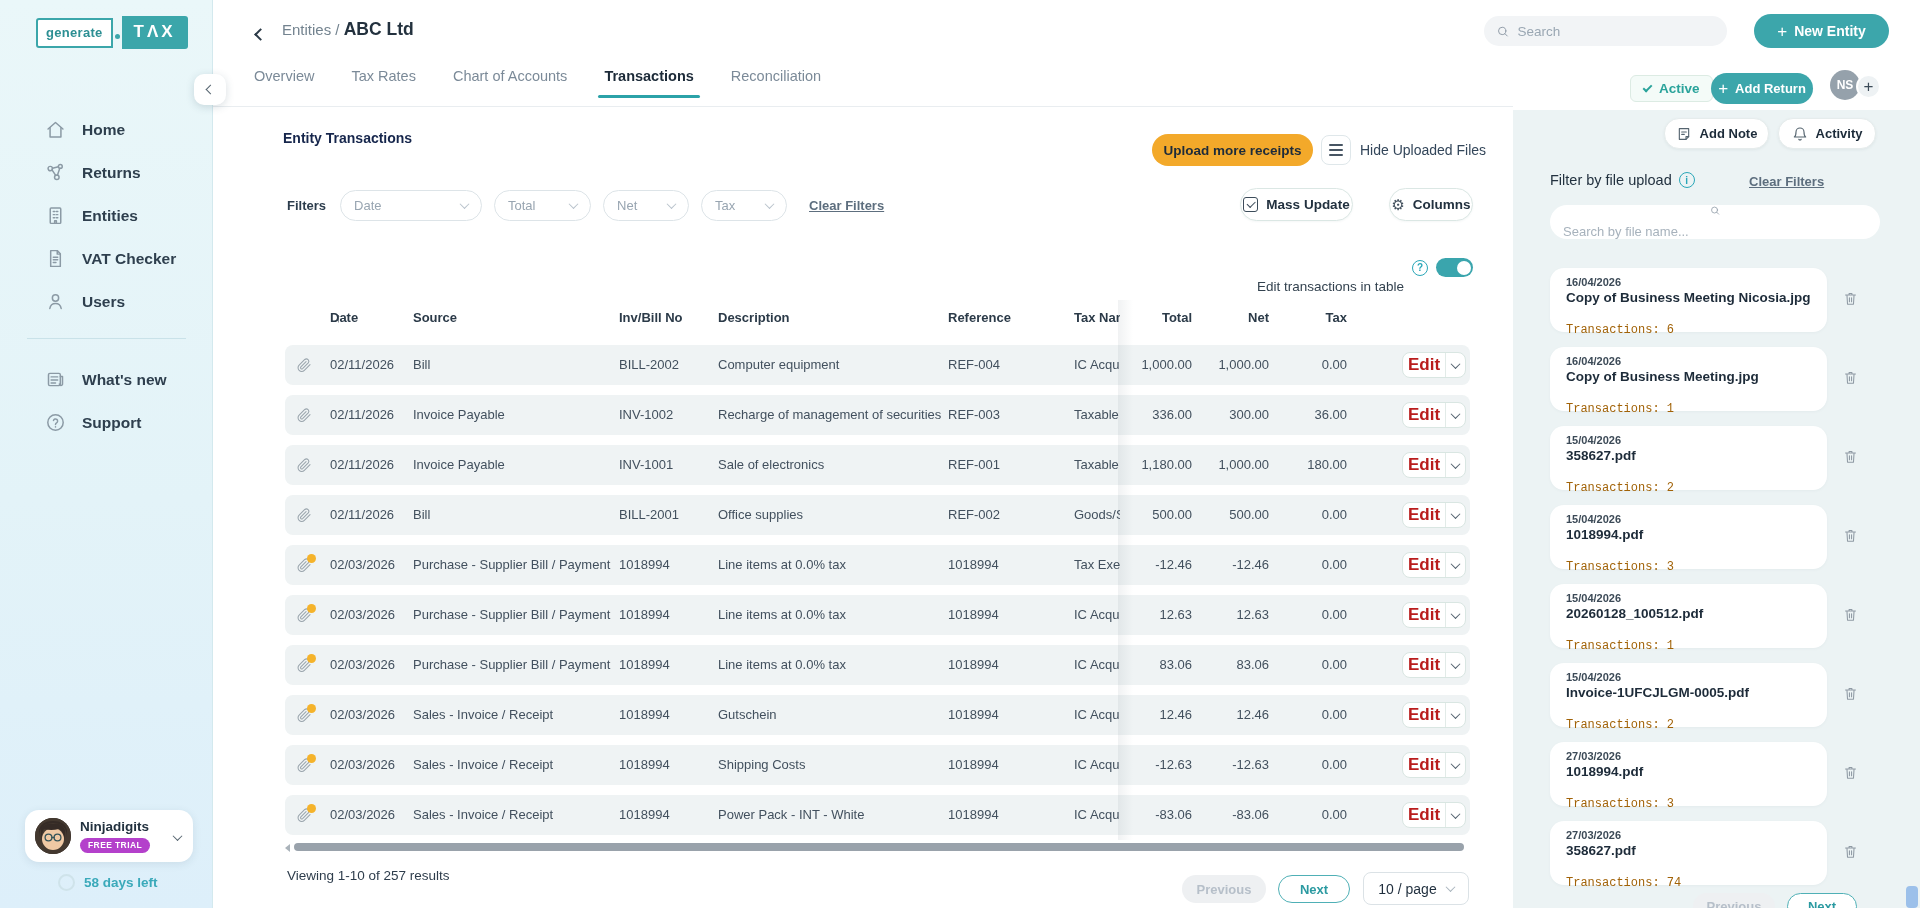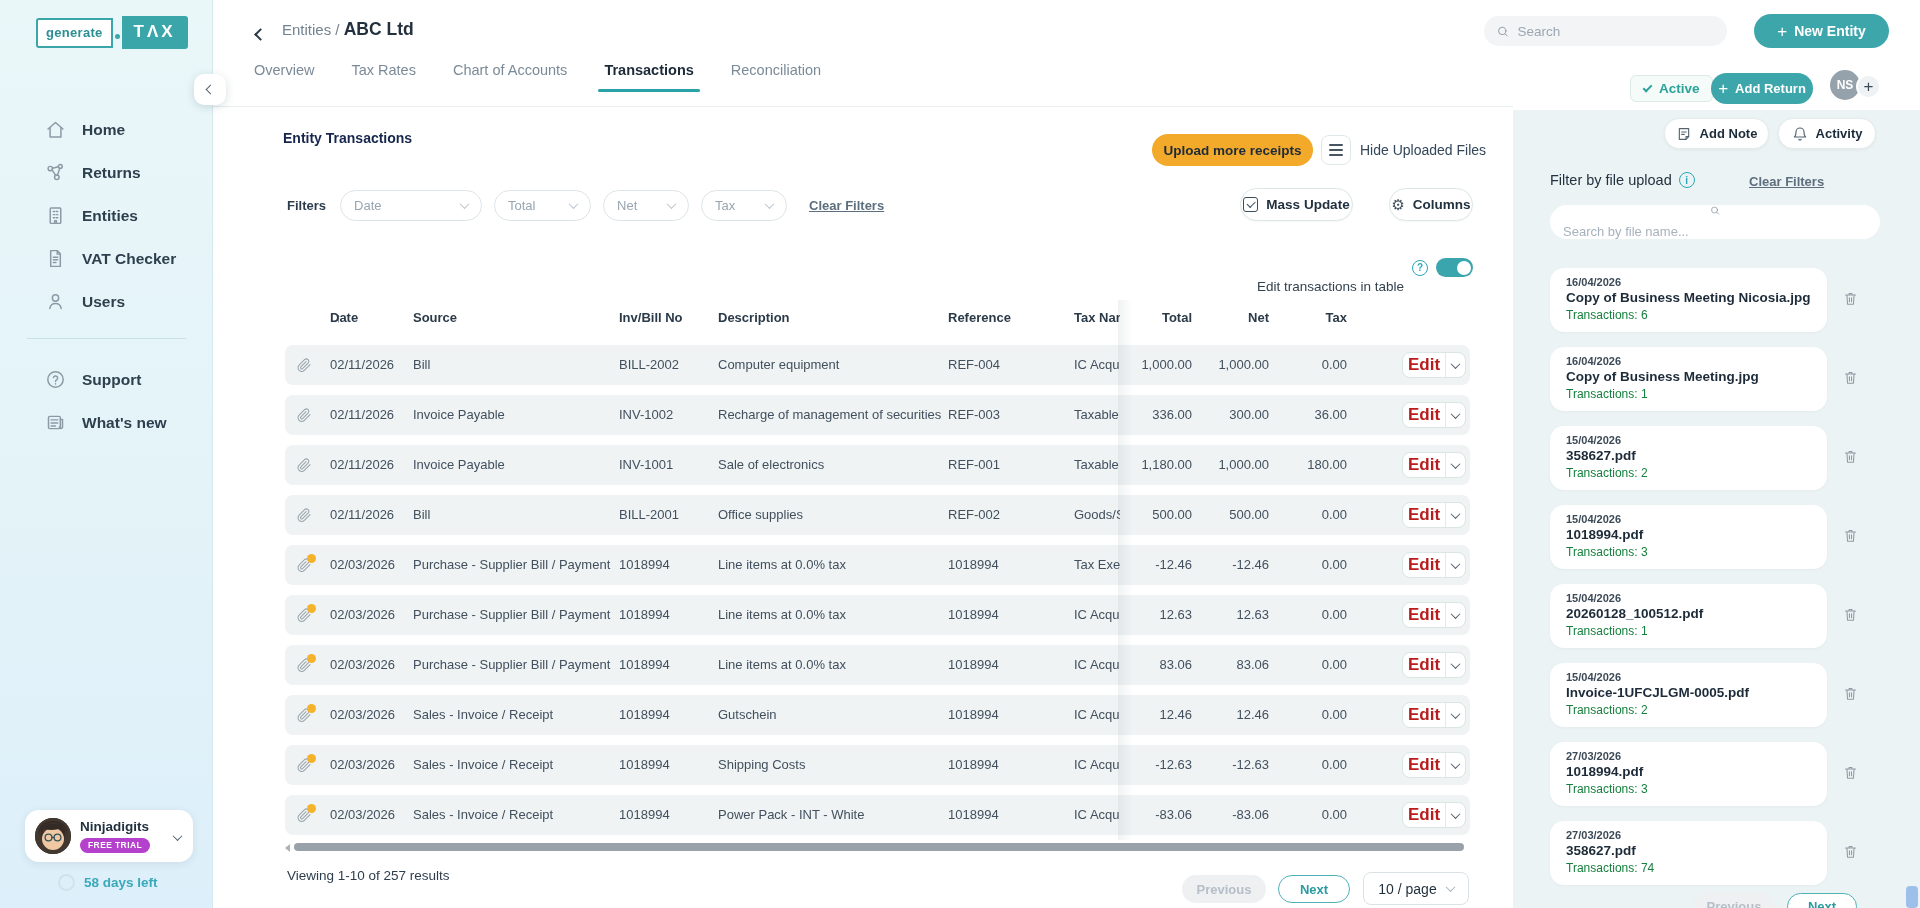--- a/index.html
+++ b/index.html
@@ -53,21 +53,21 @@
     display:flex; align-items:center; padding:0 12px; gap:8px; color:#9aa7b3; }
   #global-search svg { width:15px; height:15px; color:#8d99a5; }
   #global-search input { border:0; background:transparent; outline:none; font-size:13.5px; color:#5a6a76;
     font-family:"Liberation Sans",sans-serif; width:100%; }
   #global-search input::placeholder { color:#9aa7b3; }
   .teal-btn { background:#3ca6ab; color:#fff; font-weight:bold; border:0; border-radius:17px;
     display:flex; align-items:center; justify-content:center; gap:7px; cursor:pointer;
     font-family:"Liberation Sans",sans-serif; }
   .plus::before { content:"+"; font-size:17px; font-weight:normal; line-height:1; }
   #new-entity { left:1754px; top:14px; width:135px; height:34px; font-size:14px; }
-  #tabs { left:254px; top:62px; display:flex; gap:37px; }
+  #tabs { left:254px; top:68px; display:flex; gap:37px; }
   .tab { font-size:14.5px; color:#7b8a98; padding-bottom:14px; position:relative; cursor:pointer; white-space:nowrap;}
   .tab.active { color:#1c2a38; font-weight:bold; }
   .tab.active::after { content:""; position:absolute; left:-6px; right:-6px; bottom:0; height:3px;
     background:#2ba2a8; border-radius:2px; }
   #tab-border { left:213px; top:106px; width:1300px; height:1px; background:#e9edf0; }
   #chip-active { left:1630px; top:75px; height:27px; padding:0 12px; background:#f4fbf8; border:1px solid #dcebe3;
     border-radius:6px; display:flex; align-items:center; gap:7px; color:#2aa39b; font-size:13.5px; font-weight:bold; }
   .check-mark { display:inline-block; width:9px; height:5px; border-left:2px solid #2aa39b;
     border-bottom:2px solid #2aa39b; transform:rotate(-45deg); margin-top:-3px; }
   #add-return { left:1711px; top:73px; width:102px; height:31px; font-size:13px; border-radius:16px; }
@@ -177,21 +177,21 @@
   #file-search input { border:0; outline:none; background:transparent; width:100%; font-size:13px;
     color:#5a6a76; font-family:"Liberation Sans",sans-serif; }
   #file-search input::placeholder { color:#a7b2bc; }
   #file-list { position:absolute; left:0; top:158px; width:407px; }
   .file-card-row { position:relative; height:79px; }
   .file-card { position:absolute; left:37px; top:0; width:277px; height:64px; background:#fff;
     border-radius:14px; padding:8px 16px; box-shadow:0 1px 3px rgba(70,100,110,.05); cursor:pointer; }
   .fc-date { font-size:11px; font-weight:bold; color:#3c4a57; }
   .fc-name { font-size:13.5px; font-weight:bold; color:#1d2b39; margin-top:2px; white-space:nowrap;
     overflow:hidden; max-width:245px; }
-  .fc-trans { font-size:12px; color:#15803d; margin-top:3px; }
+  .fc-trans { font-size:12px; color:#a16207; margin-top:18px;font-family:Liberation Mono, monospace; }
   .fc-trash { position:absolute; left:329px; top:22px; width:17px; height:17px; color:#8f9aa4; cursor:pointer; }
   .fc-trash svg { width:17px; height:17px; stroke-width:1.5; }
   #prev-panel { position:absolute; left:180px; top:783px; width:82px; height:27px; }
   #next-panel { position:absolute; left:274px; top:783px; width:70px; height:27px; }
   #corner-scroll { left:1906px; top:886px; width:12px; height:22px; background:#9cc0ea; border-radius:4px; }
 </style>
 </head>
 <body>
 
 <div id="page">
@@ -252,36 +252,36 @@
           <span class="nav-label">Users</span>
         </div>
     </div>
 
     <div class="side-divider"></div>
 
     <div id="nav2">
       <div class="nav-item">
           <span class="nav-ico">
             <svg viewBox="0 0 24 24">
+              <rect x="4" y="5" width="13.5" height="14" rx="1.5"></rect>
+              <path d="M17.5 8.5h2.5v8.5a1.8 1.8 0 0 1-3.6 0"></path>
+              <path d="M7 9h7.5M7 12.5h7.5M7 16h5"></path>
+            </svg>
+          </span>
+          <span class="nav-label">What's new</span>
+        </div>
+        <div class="nav-item">
+          <span class="nav-ico">
+            <svg viewBox="0 0 24 24">
               <circle cx="12" cy="12" r="8.8"></circle>
               <path d="M9.7 9.6a2.4 2.4 0 1 1 3.5 2.8c-.8.5-1.2 1-1.2 1.8"></path>
               <path d="M12 16.8v.3"></path>
             </svg>
           </span>
           <span class="nav-label">Support</span>
-        </div>
-        <div class="nav-item">
-          <span class="nav-ico">
-            <svg viewBox="0 0 24 24">
-              <rect x="4" y="5" width="13.5" height="14" rx="1.5"></rect>
-              <path d="M17.5 8.5h2.5v8.5a1.8 1.8 0 0 1-3.6 0"></path>
-              <path d="M7 9h7.5M7 12.5h7.5M7 16h5"></path>
-            </svg>
-          </span>
-          <span class="nav-label">What's new</span>
         </div>
     </div>
 
     <div class="user-card abs">
       <span class="avatar">
         <svg viewBox="0 0 36 36" style="width:36px;height:36px;stroke:none">
           <rect width="36" height="36" fill="#43382f"></rect>
           <circle cx="18" cy="21" r="11" fill="#f0c9a4" stroke="none"></circle>
           <path d="M4 20 Q4 5 18 5 Q32 5 32 20 L32 12 Q30 3 18 3 Q6 3 4 12 Z" fill="#352b26" stroke="none"></path>
           <path d="M6 10 Q12 4 18 6 Q26 4 30 12 L30 22 Q28 12 24 11 Q16 13 9 11 Q7 14 6 22 Z" fill="#352b26" stroke="none"></path>

